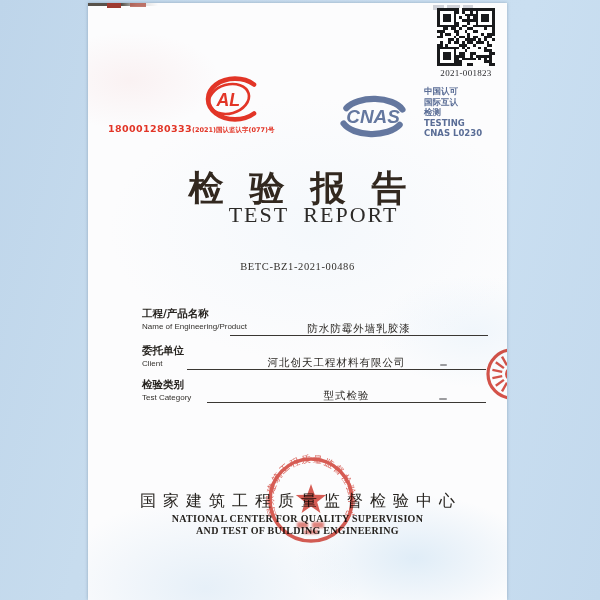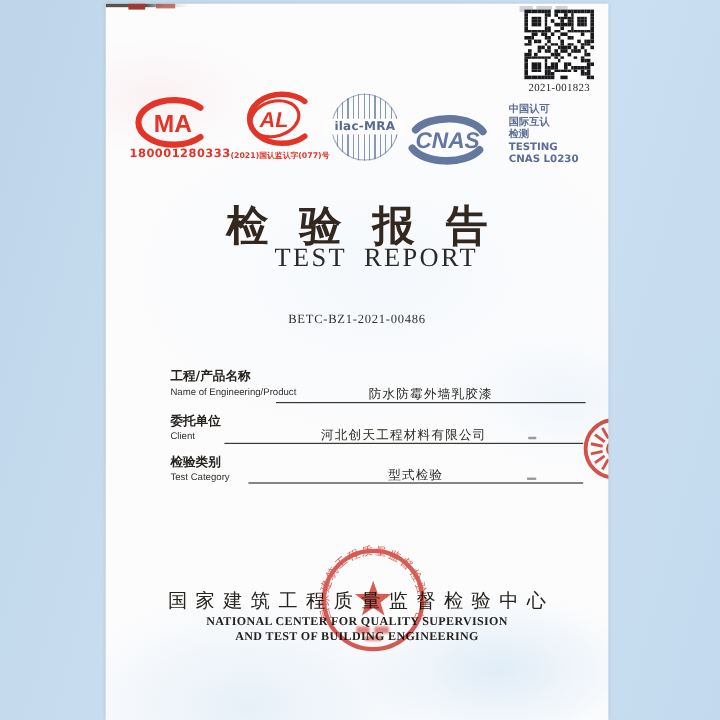--- a/index.html
+++ b/index.html
@@ -528,42 +528,31 @@
       </div>
     <div class="qr-num">2021-001823</div>
     <div class="accred">
       <div>中国认可</div>
       <div>国际互认</div>
       <div>检测</div>
       <div>TESTING</div>
       <div>CNAS L0230</div>
     </div>
 
-    <div class="mark cma">
-      <svg width="64" height="46" viewBox="0 0 100 70">
-        <path d="M86,16 A46,29 0 1 0 86,54" fill="none" stroke="#e23527" stroke-width="8" stroke-linecap="round"></path>
-        <text x="50" y="47" text-anchor="middle" font-size="32" font-weight="bold" fill="#e23527">MA</text>
-      </svg>
-    </div>
     <div class="cma-num">180001280333</div>
 
     <div class="mark cal">
       <svg width="66" height="50" viewBox="0 0 100 76">
         <path d="M88,16 A41,31 0 1 0 88,60" fill="none" stroke="#e23527" stroke-width="7" stroke-linecap="round"></path>
         <ellipse cx="50" cy="38" rx="31" ry="22" transform="rotate(-16 50 38)" fill="none" stroke="#e23527" stroke-width="4"></ellipse>
         <text x="49" y="48" text-anchor="middle" font-size="27" font-weight="bold" font-style="italic" fill="#e23527">AL</text>
       </svg>
     </div>
     <div class="cal-cap">(2021)国认监认字(077)号</div>
 
-    <div class="mark ilac">
-      <div class="ilac-band">
-        <span>ilac-MRA</span>
-      </div>
-    </div>
 
     <div class="mark cnas">
       <svg width="70" height="47" viewBox="0 0 100 66">
         <path d="M12,21 A44,24 0 0 1 92,23" fill="none" stroke="#64779f" stroke-width="9" stroke-linecap="round"></path>
         <path d="M8,43 A44,24 0 0 0 88,45" fill="none" stroke="#64779f" stroke-width="9" stroke-linecap="round"></path>
         <text x="50" y="43" text-anchor="middle" font-size="27" font-weight="bold" font-style="italic" fill="#64779f">CNAS</text>
       </svg>
     </div>
 
     <div class="title-cn">检验报告</div>

